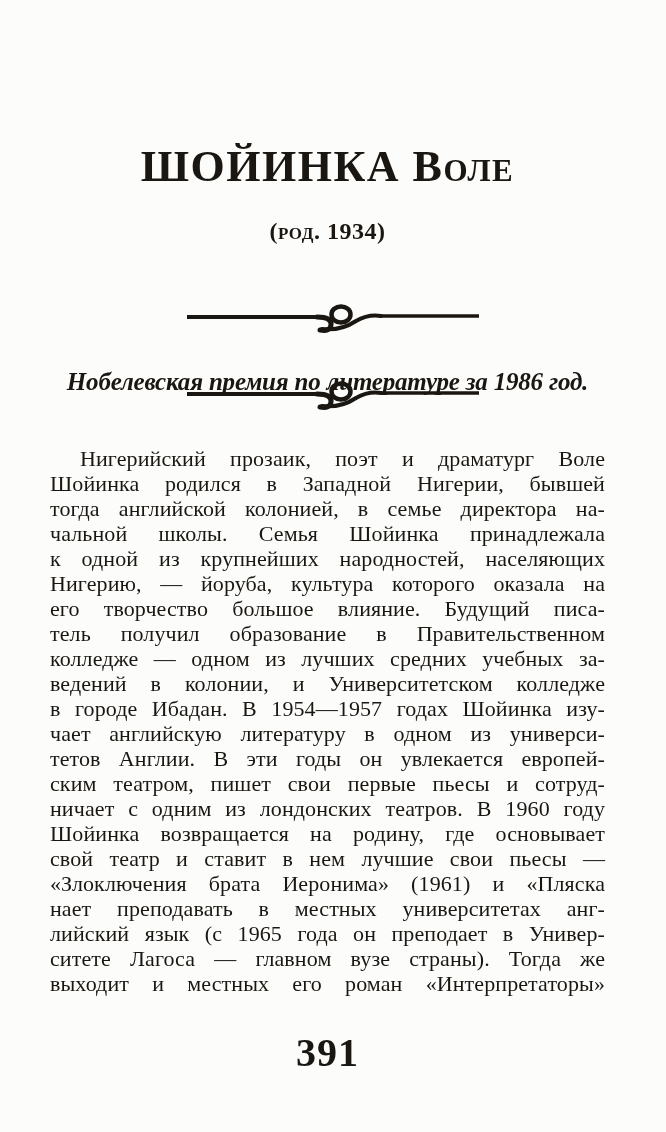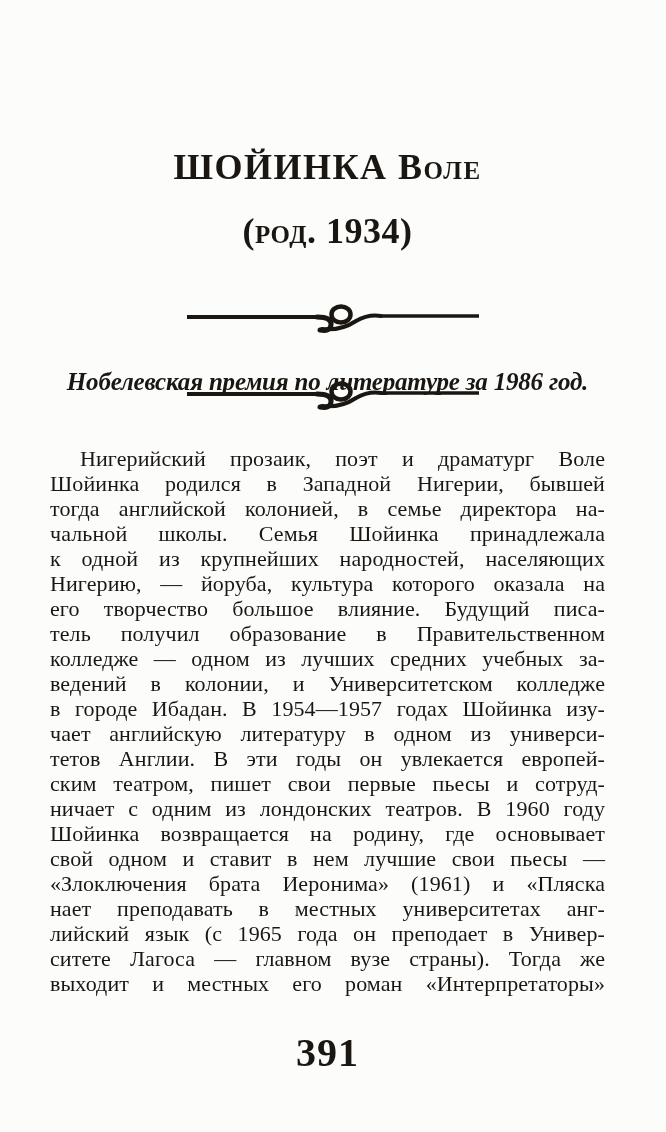--- a/index.html
+++ b/index.html
@@ -16,34 +16,34 @@
     color: var(--ink);
     font-family: "Liberation Serif", "DejaVu Serif", serif;
     overflow: hidden;
   }
   .title {
     position: absolute;
     top: 147px;
     left: 50px;
     width: 555px;
     text-align: center;
-    font-size: 36px;
+    font-size: 44px;
     line-height: 40px;
     font-weight: bold;
     font-variant: small-caps;
     letter-spacing: 1.5px;
     white-space: nowrap;
   }
   .subtitle {
     position: absolute;
     top: 216px;
     left: 50px;
     width: 555px;
     text-align: center;
-    font-size: 36px;
+    font-size: 24px;
     line-height: 30px;
     font-weight: bold;
     font-variant: small-caps;
     letter-spacing: 0.5px;
   }
   .divider {
     position: absolute;
     left: 0;
     width: 666px;
     display: flex;
@@ -140,21 +140,21 @@
       <div class="line">его творчество большое влияние. Будущий писа-</div>
       <div class="line">тель получил образование в Правительственном</div>
       <div class="line">колледже — одном из лучших средних учебных за-</div>
       <div class="line">ведений в колонии, и Университетском колледже</div>
       <div class="line">в городе Ибадан. В 1954—1957 годах Шойинка изу-</div>
       <div class="line">чает английскую литературу в одном из универси-</div>
       <div class="line">тетов Англии. В эти годы он увлекается европей-</div>
       <div class="line">ским театром, пишет свои первые пьесы и сотруд-</div>
       <div class="line">ничает с одним из лондонских театров. В 1960 году</div>
       <div class="line">Шойинка возвращается на родину, где основывает</div>
-      <div class="line">свой одном и ставит в нем лучшие свои пьесы —</div>
+      <div class="line">свой театр и ставит в нем лучшие свои пьесы —</div>
       <div class="line">«Злоключения брата Иеронима» (1961) и «Пляска</div>
       <div class="line">нает преподавать в местных университетах анг-</div>
       <div class="line">лийский язык (с 1965 года он преподает в Универ-</div>
       <div class="line">ситете Лагоса — главном вузе страны). Тогда же</div>
       <div class="line">выходит и местных его роман «Интерпретаторы»</div>
     </div>
 
   <div class="folio">391</div>
 
 </div>

